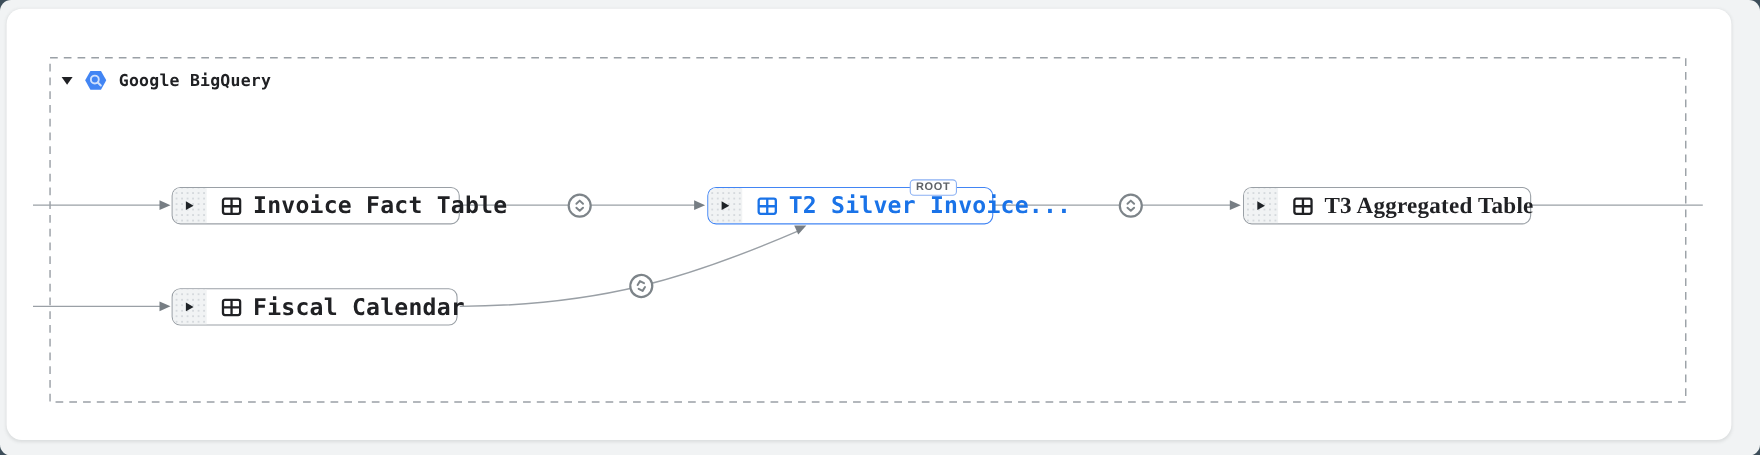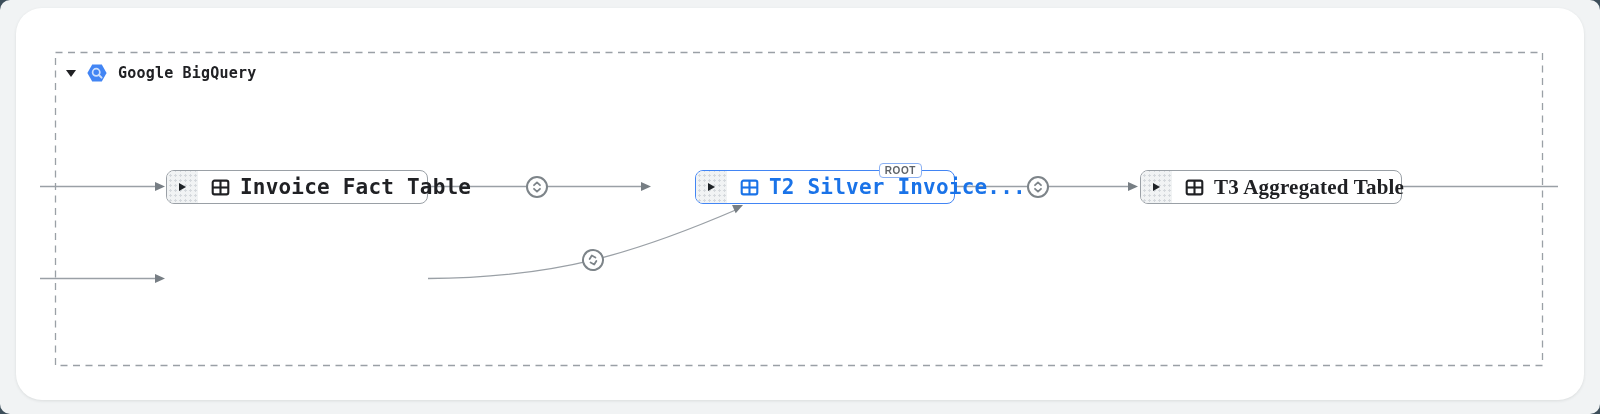--- a/index.html
+++ b/index.html
@@ -5,22 +5,22 @@
   html,body{margin:0;padding:0;}
   body{
     width:1600px;height:414px;position:relative;overflow:hidden;
     background:#3d4e5a;
     font-family:"DejaVu Sans Mono","Liberation Mono",monospace;
   }
   .page{
     position:absolute;inset:0;background:#f1f3f4;border-radius:10px;
   }
   .card{
-    position:absolute;left:16px;top:8px;width:1568px;height:392px;
-    background:#ffffff;border-radius:26px;
+    position:absolute;left:6px;top:8px;width:1568px;height:392px;
+    background:#ffffff;border-radius:14px;
     box-shadow:0 1px 3px rgba(60,64,67,.12);
   }
   .edges-svg{position:absolute;left:0;top:0;width:1568px;height:392px;}
 
   
   .group{position:absolute;left:39px;top:44px;width:1487px;height:313px;}
   .group-header{
     position:absolute;left:11px;top:10px;display:flex;align-items:center;gap:11px;height:22px;
   }
   .caret-down{
@@ -29,21 +29,21 @@
   }
   .group-title{
     font-size:15px;font-weight:700;color:#202124;letter-spacing:.2px;white-space:nowrap;
   }
 
   
   .node{
     position:absolute;height:34px;background:#fff;border:1px solid #9aa0a6;border-radius:8px;
     display:flex;align-items:center;box-sizing:border-box;cursor:pointer;
   }
-  .node.selected{border:1.5px solid #4285f4;margin-left:42px;}
+  .node.selected{border:1.5px solid #4285f4;}
   .node-expand{
     align-self:stretch;width:31px;flex:0 0 31px;display:flex;align-items:center;justify-content:center;
     background-color:#f1f3f4;
     background-image:radial-gradient(circle,#d5d9dd 1px,transparent 1.1px);
     background-size:5px 5px;background-position:1px 2px;
     border-radius:7px 0 0 7px;cursor:pointer;
   }
   .caret-right{
     width:0;height:0;border-top:4.5px solid transparent;border-bottom:4.5px solid transparent;
     border-left:7px solid #1f2327;
@@ -113,20 +113,33 @@
       <span class="node-icon">
         <svg width="19" height="19" viewBox="0 0 19 19" fill="none" stroke="currentColor" stroke-width="2.1">
           <rect x="1.7" y="2.6" width="15.6" height="13.8" rx="1.8"></rect>
           <line x1="1.7" y1="9.5" x2="17.3" y2="9.5"></line>
           <line x1="9.5" y1="2.6" x2="9.5" y2="16.4"></line>
         </svg>
       </span>
       <span class="node-label">Invoice Fact Table</span>
     </div>
 
+    <div class="node" style="left:150px;top:254px;width:260px;">
+      <div class="node-expand">
+        <div class="caret-right"></div>
+      </div>
+      <span class="node-icon">
+        <svg width="19" height="19" viewBox="0 0 19 19" fill="none" stroke="currentColor" stroke-width="2.1">
+          <rect x="1.7" y="2.6" width="15.6" height="13.8" rx="1.8"></rect>
+          <line x1="1.7" y1="9.5" x2="17.3" y2="9.5"></line>
+          <line x1="9.5" y1="2.6" x2="9.5" y2="16.4"></line>
+        </svg>
+      </span>
+      <span class="node-label">Fiscal Calendar</span>
+    </div>
 
     <div class="node selected" style="left:637px;top:162px;width:260px;">
       <div class="root-badge">ROOT</div>
       <div class="node-expand">
         <div class="caret-right"></div>
       </div>
       <span class="node-icon">
         <svg width="19" height="19" viewBox="0 0 19 19" fill="none" stroke="currentColor" stroke-width="2.1">
           <rect x="1.7" y="2.6" width="15.6" height="13.8" rx="1.8"></rect>
           <line x1="1.7" y1="9.5" x2="17.3" y2="9.5"></line>

